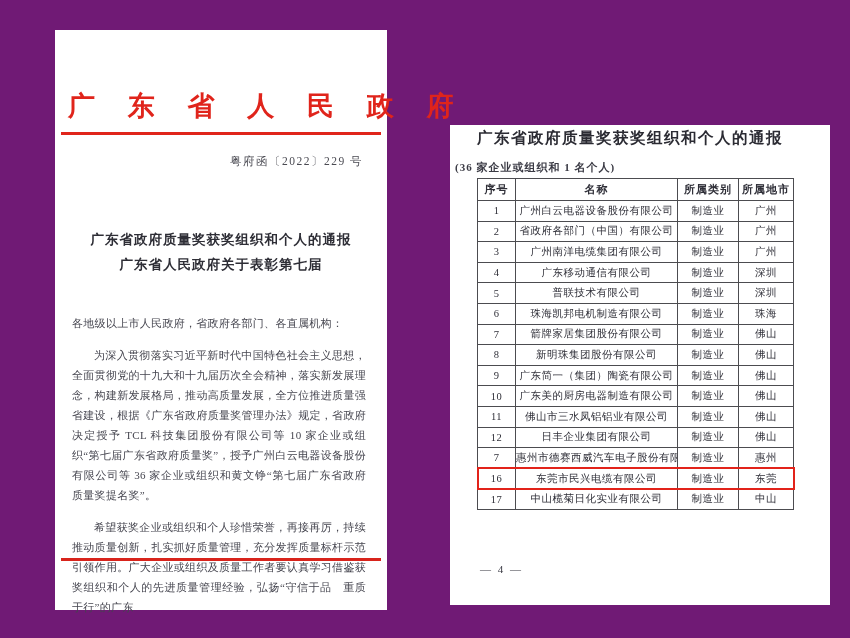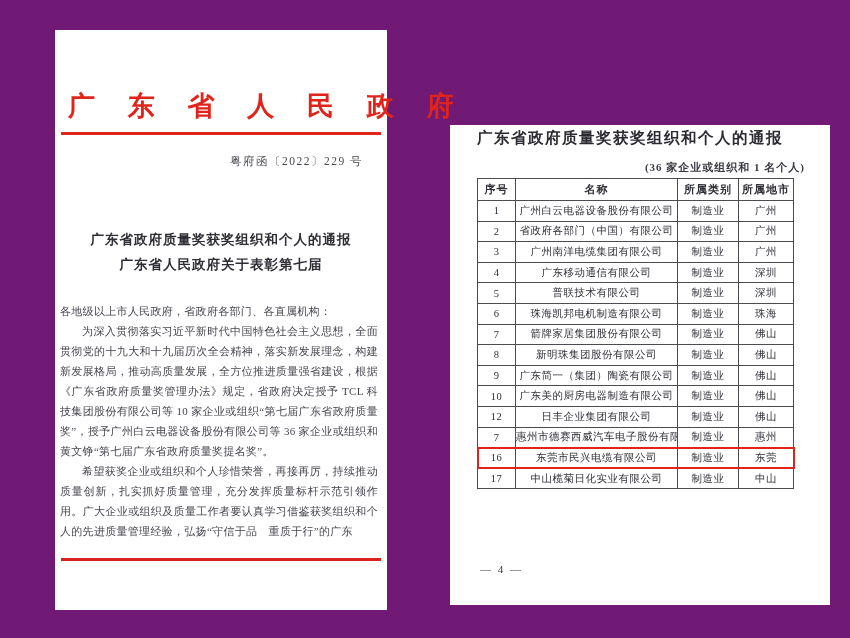--- a/index.html
+++ b/index.html
@@ -24,32 +24,32 @@
   }
   .doc-title{
     position:absolute;top:197px;left:0;width:100%;text-align:center;
     font-size:13.5px;font-weight:bold;color:#2e2e36;line-height:25px;letter-spacing:1px;
   }
   .doc-body{
     position:absolute;top:271px;left:5px;width:318px;
     font-size:11px;color:#45454f;line-height:20px;
     text-align:justify;letter-spacing:0.3px;
   }
-  .doc-body p{margin:0;}
+  .doc-body p{margin:12px;}
   .doc-body p.indent{text-indent:2em;}
   .red-rule-bottom{position:absolute;top:528px;left:6px;width:320px;height:2.5px;background:#d8241c;}
 
   
   .page-right{position:absolute;left:450px;top:125px;width:380px;height:480px;background:#ffffff;}
   .list-title{
     position:absolute;top:3px;left:5px;width:350px;text-align:center;
     font-size:15.5px;font-weight:bold;color:#2b2b33;letter-spacing:1.5px;white-space:nowrap;
   }
   .list-subtitle{
-    position:absolute;top:35px;left:5px;width:350px;text-align:right;
+    position:absolute;top:35px;left:5px;width:350px;text-align:left;
     font-size:11px;font-weight:bold;color:#3a3a44;letter-spacing:1px;
   }
   table.award-table{
     position:absolute;top:53px;left:27px;width:316px;
     border-collapse:collapse;table-layout:fixed;
   }
   table.award-table th,
   table.award-table td{
     border:1px solid #4c4c50;text-align:center;vertical-align:middle;
     color:#2f2f38;padding:0;overflow:hidden;white-space:nowrap;
@@ -168,20 +168,26 @@
             <td>佛山</td>
           </tr>
 
           <tr>
             <td>10</td>
             <td>广东美的厨房电器制造有限公司</td>
             <td>制造业</td>
             <td>佛山</td>
           </tr>
 
+          <tr>
+            <td>11</td>
+            <td>佛山市三水凤铝铝业有限公司</td>
+            <td>制造业</td>
+            <td>佛山</td>
+          </tr>
 
           <tr>
             <td>12</td>
             <td>日丰企业集团有限公司</td>
             <td>制造业</td>
             <td>佛山</td>
           </tr>
 
           <tr>
             <td>7</td>

